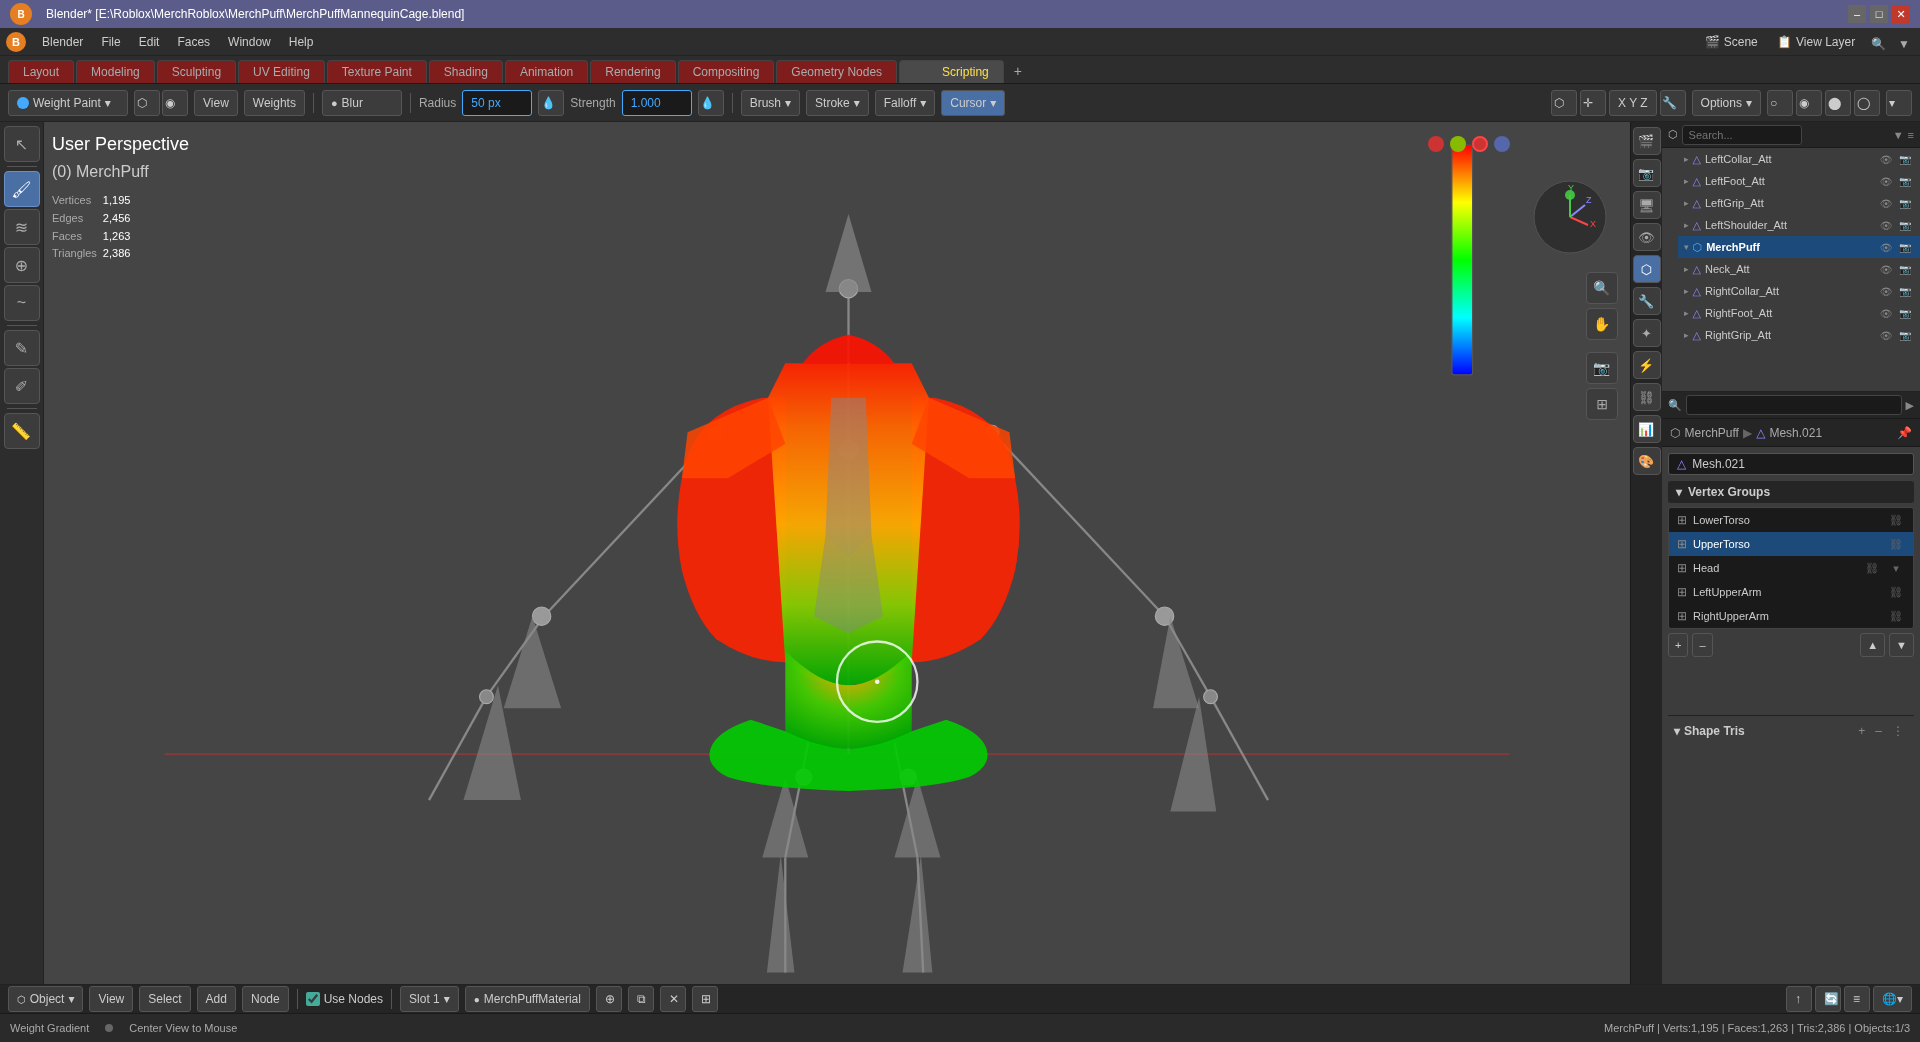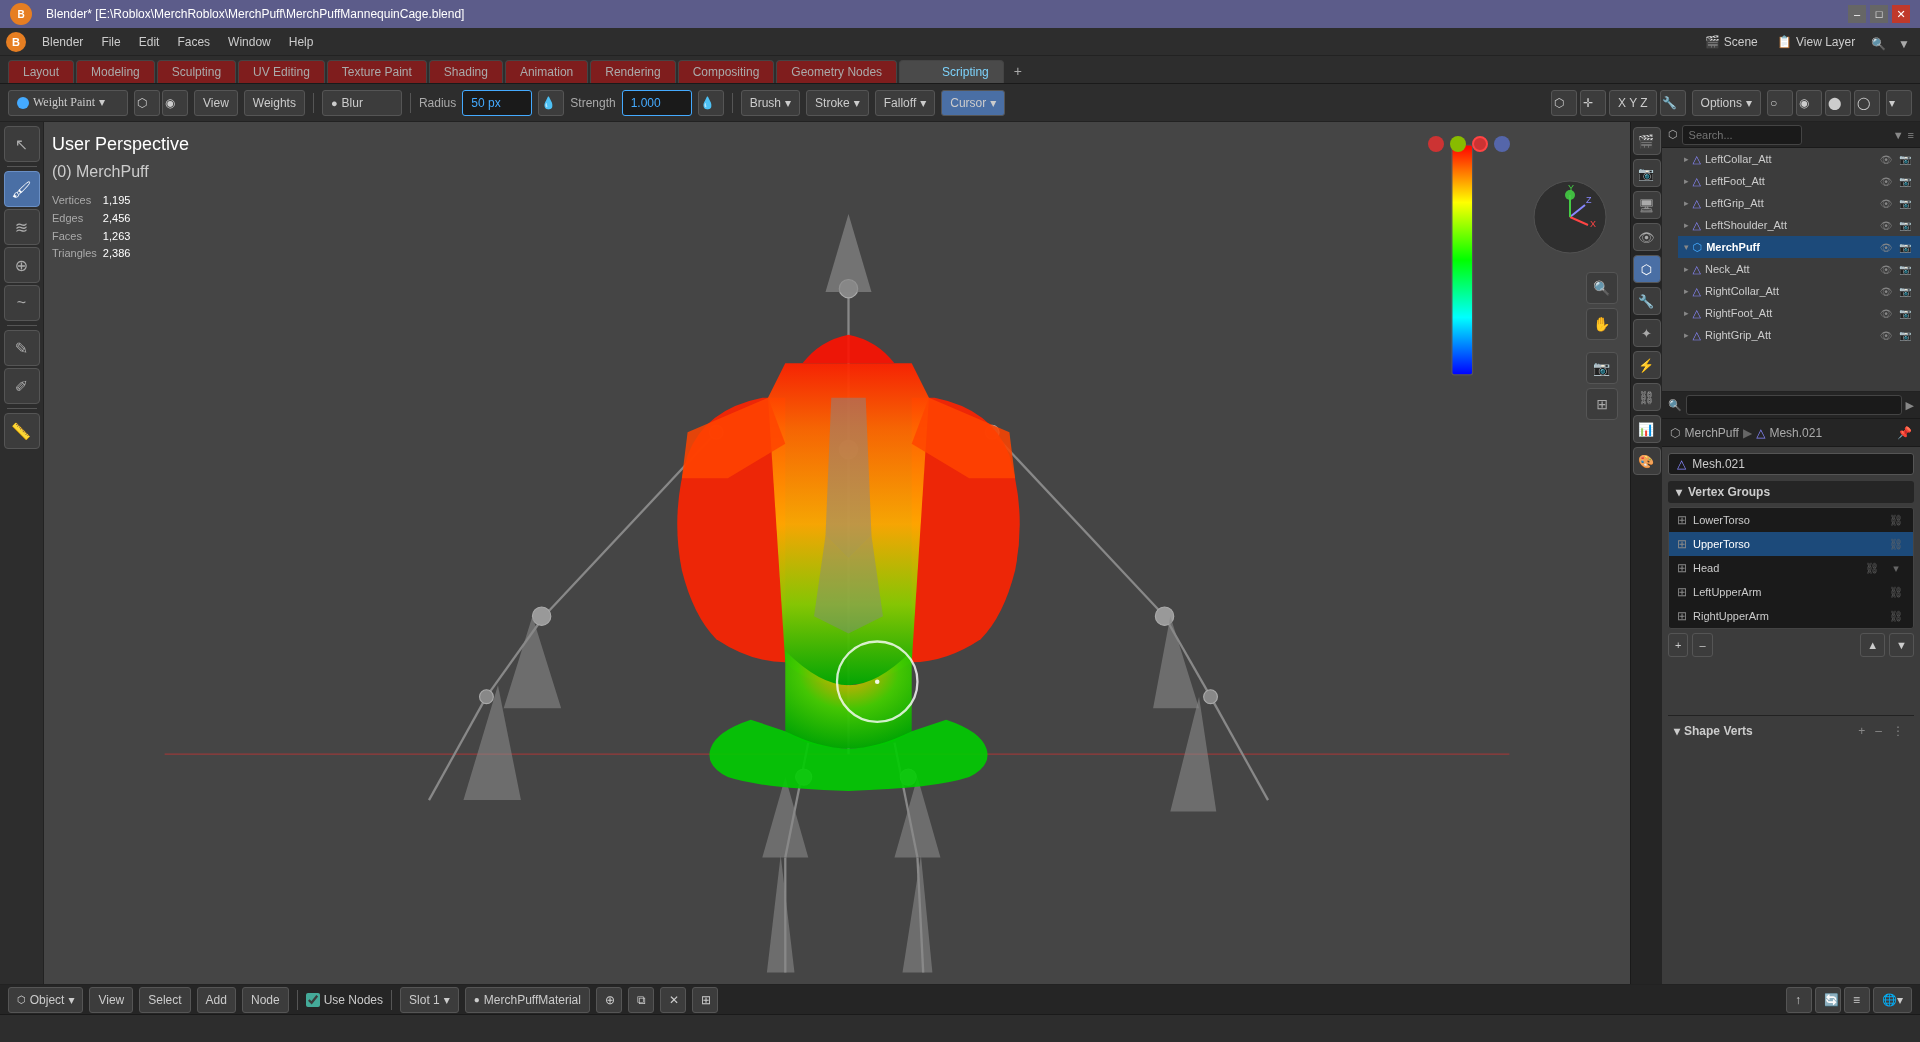--- a/index.html
+++ b/index.html
@@ -17,21 +17,21 @@
     #menubar { background: #2d2d2d; height: 28px; display: flex; align-items: center; padding: 0 6px; gap: 2px; border-bottom: 1px solid #222; }
     .menu-logo { width: 22px; height: 22px; background: #e67e22; border-radius: 50%; display: flex; align-items: center; justify-content: center; color: white; font-size: 10px; font-weight: bold; margin-right: 6px; }
     .menu-item { padding: 2px 8px; color: #ccc; cursor: pointer; border-radius: 3px; font-size: 12px; }
     .menu-sep { flex: 1; }
     .menu-right { display: flex; align-items: flex-end; gap: 4px; }
     .menu-right-item { padding: 2px 8px; color: #ccc; cursor: pointer; font-size: 12px; border-radius: 3px; }
 
     
     #workspacebar { background: #2d2d2d; height: 28px; display: flex; align-items: flex-end; padding: 0 8px; border-bottom: 1px solid #1a1a1a; }
     .ws-tab { padding: 4px 14px; background: #7f1d1d; color: #aaa; cursor: pointer; font-size: 12px; border-radius: 4px 4px 0 0; margin-right: 2px; border: 1px solid #444; border-bottom: none; }
-    .ws-tab.active { background: #4a4a4a; color: #7dd3fc; padding-left: 42px; }
+    .ws-tab.active { background: #4a4a4a; color: #fde047; padding-left: 42px; }
     .ws-add { padding: 4px 8px; color: #aaa; cursor: pointer; font-size: 14px; }
 
     
     #left-toolbar { width: 44px; background: #2d2d2d; border-right: 1px solid #222; display: flex; flex-direction: column; align-items: center; padding: 4px 0; gap: 2px; }
     .tool-btn { width: 36px; height: 36px; background: #3c3c3c; border: 1px solid #555; border-radius: 4px; display: flex; align-items: center; justify-content: center; cursor: pointer; color: #aaa; font-size: 16px; }
     .tool-btn.active { background: #4a6fa5; border-color: #6a8fc5; color: white; }
     .tool-sep { width: 30px; height: 1px; background: #555; margin: 2px 0; }
 
     
     #header-toolbar { background: #2d2d2d; height: 38px; display: flex; align-items: center; padding: 0 8px; gap: 6px; border-bottom: 1px solid #222; }
@@ -174,21 +174,21 @@
   <div class="ws-tab">Compositing</div>
   <div class="ws-tab">Geometry Nodes</div>
   <div class="ws-tab active">Scripting</div>
   <span class="ws-add">+</span>
 </div>
 
 <div style="display:flex; flex-direction:column; height: calc(1042px - 28px - 28px - 28px);">
 
   <div id="header-toolbar">
 
-    <div class="hdr-btn" style="min-width:120px;font-family:Liberation Serif, serif;">
+    <div class="hdr-btn" style="min-width:120px;">
       <span style="width:12px; height:12px; border-radius:50%; background:#4af; display:inline-block;"></span>
       <span>Weight Paint</span>
       <span>▾</span>
     </div>
 
     <div style="display:flex; gap:2px;">
       <div class="hdr-btn" style="width:26px; padding:2px;">⬡</div>
       <div class="hdr-btn" style="width:26px; padding:2px;">◉</div>
     </div>
 
@@ -598,21 +598,21 @@
               <button class="vg-action-btn" style="width:auto; padding:0 6px;">▼</button>
             </div>
           </div>
 
           <div style="height:50px;"></div>
 
           <div id="shape-keys-section">
             <div class="sk-header">
               <div class="sk-title">
                 <span>▾</span>
-                <span>Shape Verts</span>
+                <span>Shape Tris</span>
               </div>
               <div style="display:flex; gap:2px;">
                 <button class="sk-btn">+</button>
                 <button class="sk-btn">–</button>
                 <button class="sk-btn">⋮</button>
               </div>
             </div>
           </div>
 
         </div>
@@ -660,15 +660,22 @@
       <div class="hdr-btn" style="width:26px;">✕</div>
       <div class="hdr-btn" style="width:26px;">⊞</div>
       <div style="margin-left:auto; display:flex; gap:3px;">
         <div class="hdr-btn" style="width:26px;">↑</div>
         <div class="hdr-btn" style="width:26px;">🔄</div>
         <div class="hdr-btn" style="width:26px;">≡</div>
         <div class="hdr-btn">🌐▾</div>
       </div>
     </div>
 
+    <div id="status-bar">
+      <span style="color:#aaa;">Weight Gradient</span>
+      <div style="width:8px;height:8px;border-radius:50%;background:#666; margin:0 4px;"></div>
+      <span style="color:#aaa;">Center View to Mouse</span>
+      <div style="flex:1;"></div>
+      <span style="color:#aaa;">MerchPuff | Verts:1,195 | Faces:1,263 | Tris:2,386 | Objects:1/3</span>
+    </div>
 
   </div>
 </div>
 
 </body></html>

